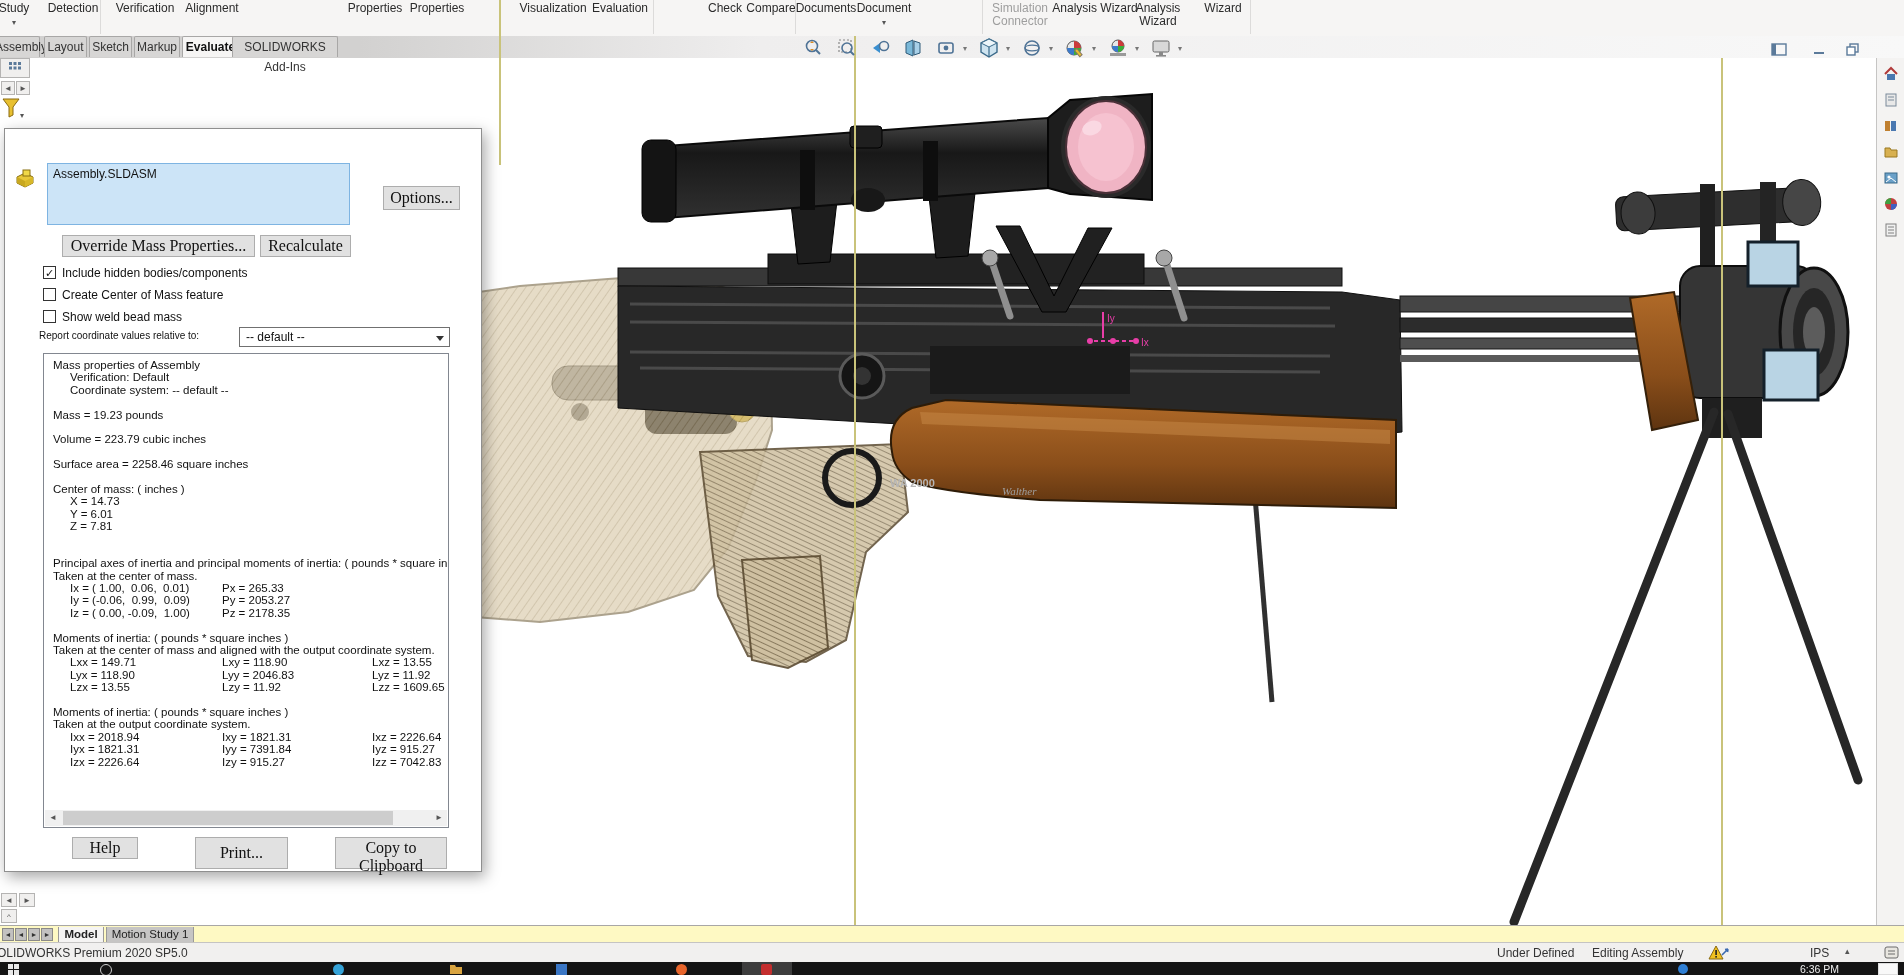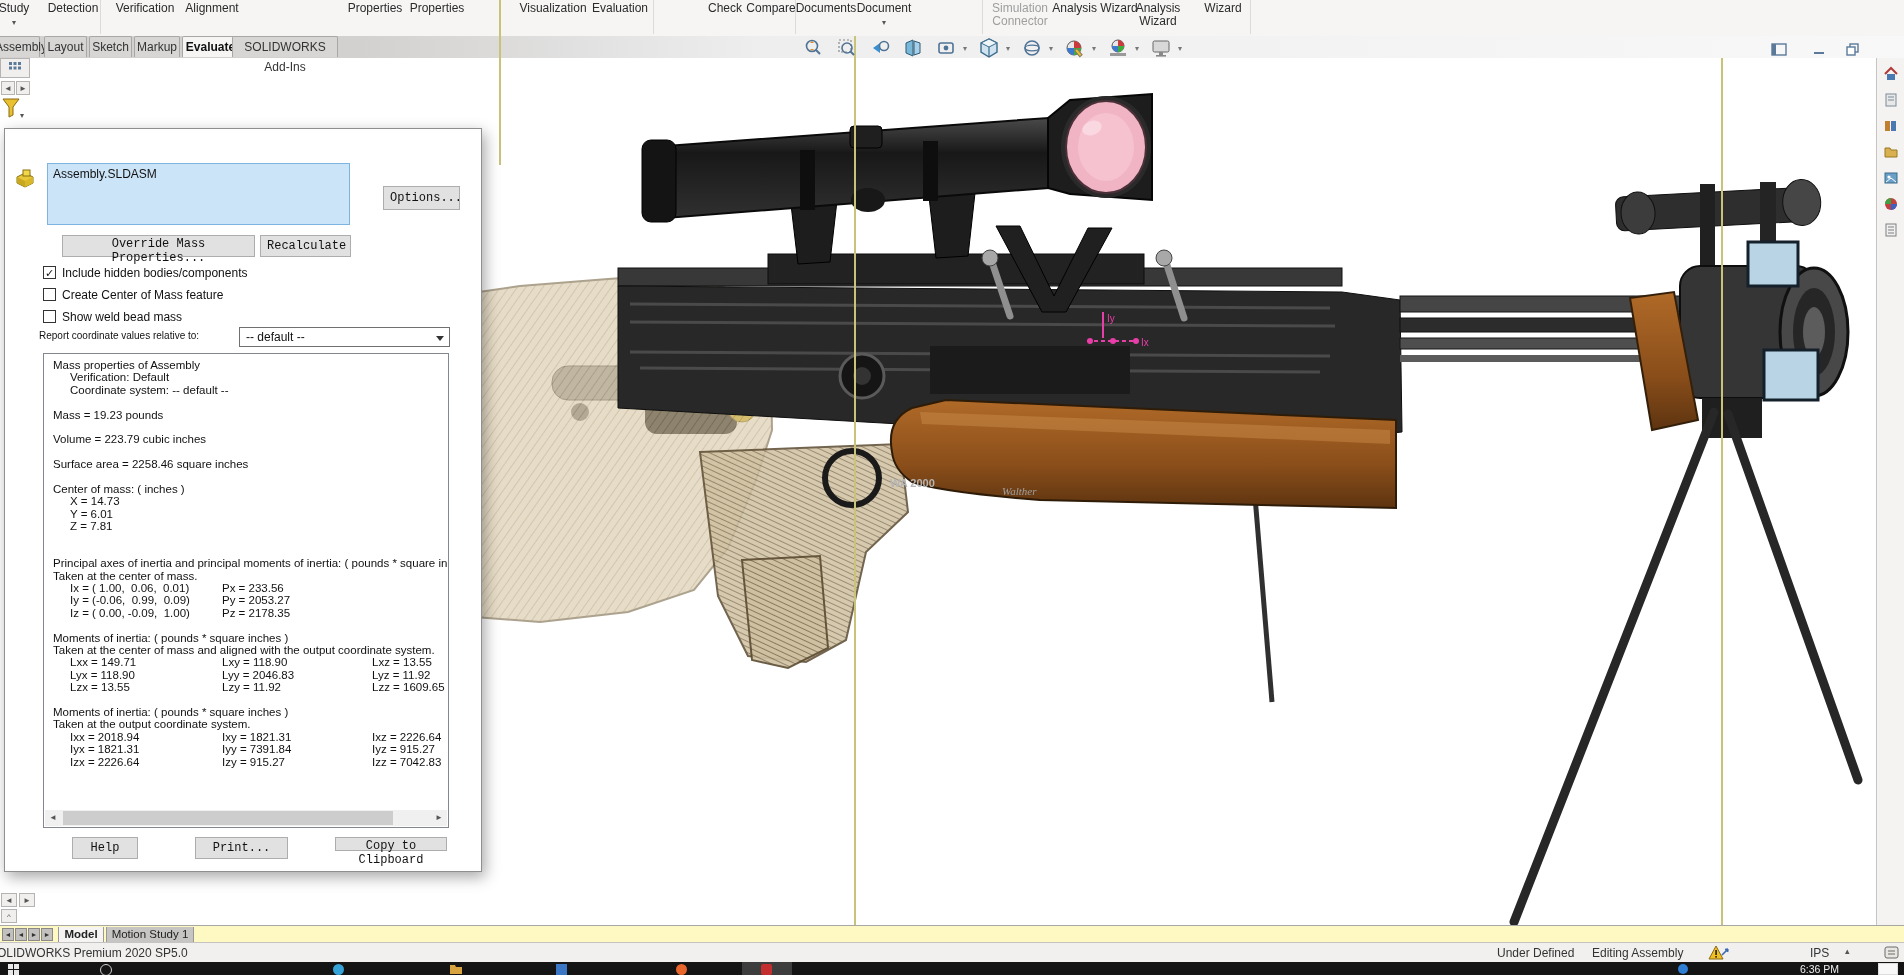--- a/index.html
+++ b/index.html
@@ -29,22 +29,22 @@
   .tpicon{position:absolute;left:6px;width:16px;height:16px}
   
   .miniBox{position:absolute;background:#f0efee;border:1px solid #b5b4b3;box-sizing:border-box;
            font-size:8px;color:#555;text-align:center}
   
   #dlg{left:4px;top:128px;width:478px;height:744px;background:#fff;border:1px solid #8f8f8f;
        box-shadow:3px 5px 14px rgba(0,0,0,.35);box-sizing:border-box;z-index:10}
   #dlgTitle{position:absolute;left:0;top:0;width:100%;height:30px;background:#fff}
   #dlgTitleText{position:absolute;left:38px;top:8px;font-size:13px;color:#5a5a5a}
   .dlgCtl{position:absolute;top:6px;width:26px;height:18px;text-align:center;font-size:12px;color:#555;line-height:18px}
-  .win-btn{position:absolute;background:#e1e1e1;border:1px solid #adadad;font-size:12px;color:#111;
-           text-align:center;box-sizing:border-box;font-family:Liberation Mono, monospace}
+  .win-btn{position:absolute;background:#e1e1e1;border:1px solid #adadad;font-size:16px;color:#111;
+           text-align:center;box-sizing:border-box;font-family:Liberation Serif, serif}
   #fileField{position:absolute;left:42px;top:34px;width:303px;height:62px;background:#cce4f7;
              border:1px solid #7eb4e2;font-size:12px;color:#111;padding:3px 5px;box-sizing:border-box}
   .cbRow{position:absolute;left:38px;height:14px;font-size:12px;color:#111}
   .cbBox{position:absolute;left:0;top:0;width:13px;height:13px;background:#fff;border:1px solid #333;
          box-sizing:border-box;font-size:11px;line-height:12px;text-align:center;color:#111}
   .cbLbl{position:absolute;left:19px;top:0;white-space:nowrap}
   #combo{position:absolute;left:234px;top:198px;width:211px;height:20px;background:#fff;border:1px solid #707070;
          font-size:12px;color:#111;line-height:19px;padding-left:6px;box-sizing:border-box}
   #comboCaret{position:absolute;right:5px;top:8px;width:0;height:0;border-left:4px solid transparent;
               border-right:4px solid transparent;border-top:5px solid #333}
@@ -415,21 +415,21 @@
       <div class="rline">Surface area = 2258.46 square inches</div>
       <div class="rsp"></div>
       <div class="rline">Center of mass: ( inches )</div>
       <div class="rline ind">X = 14.73</div>
       <div class="rline ind">Y = 6.01</div>
       <div class="rline ind">Z = 7.81</div>
       <div class="rsp"></div>
         <div class="rsp"></div>
       <div class="rline">Principal axes of inertia and principal moments of inertia: ( pounds * square inches )</div>
       <div class="rline">Taken at the center of mass.</div>
-      <div class="rline ind"><span class="c1">Ix = ( 1.00,  0.06,  0.01)</span><span>Px = 233.56</span></div>
+      <div class="rline ind"><span class="c1">Ix = ( 1.00,  0.06,  0.01)</span><span>Px = 265.33</span></div>
       <div class="rline ind"><span class="c1">Iy = (-0.06,  0.99,  0.09)</span><span>Py = 2053.27</span></div>
       <div class="rline ind"><span class="c1">Iz = ( 0.00, -0.09,  1.00)</span><span>Pz = 2178.35</span></div>
       <div class="rsp"></div>
       <div class="rline">Moments of inertia: ( pounds * square inches )</div>
       <div class="rline">Taken at the center of mass and aligned with the output coordinate system.</div>
       <div class="rline ind"><span class="c1">Lxx = 149.71</span><span class="c2">Lxy = 118.90</span><span>Lxz = 13.55</span></div>
       <div class="rline ind"><span class="c1">Lyx = 118.90</span><span class="c2">Lyy = 2046.83</span><span>Lyz = 11.92</span></div>
       <div class="rline ind"><span class="c1">Lzx = 13.55</span><span class="c2">Lzy = 11.92</span><span>Lzz = 1609.65</span></div>
       <div class="rsp"></div>
       <div class="rline">Moments of inertia: ( pounds * square inches )</div>
@@ -439,22 +439,22 @@
       <div class="rline ind"><span class="c1">Izx = 2226.64</span><span class="c2">Izy = 915.27</span><span>Izz = 7042.83</span></div>
     </div>
     <div id="hscroll">
       <span class="sArr" style="left:0">◄</span>
       <div id="sThumb"></div>
       <span class="sArr" style="right:0">►</span>
     </div>
   </div>
 
   <button class="win-btn" style="left:67px;top:708px;width:66px;height:22px">Help</button>
-  <button class="win-btn" style="left:190px;top:708px;width:93px;height:22px">Print...</button>
-  <button class="win-btn" style="left:330px;top:708px;width:112px;height:14px">Copy to Clipboard</button>
+  <button class="win-btn" style="left:190px;top:708px;width:93px;height:32px">Print...</button>
+  <button class="win-btn" style="left:330px;top:708px;width:112px;height:32px">Copy to Clipboard</button>
 </div>
 
 <div id="modelTabs" class="abs" style="z-index:5">
   <span class="navBtn" style="left:2px">◄</span>
   <span class="navBtn" style="left:15px">◄</span>
   <span class="navBtn" style="left:28px">►</span>
   <span class="navBtn" style="left:41px">►</span>
   <span class="mtab active" style="left:58px;width:46px">Model</span>
   <span class="mtab" style="left:106px;width:88px">Motion Study 1</span>
 </div>

